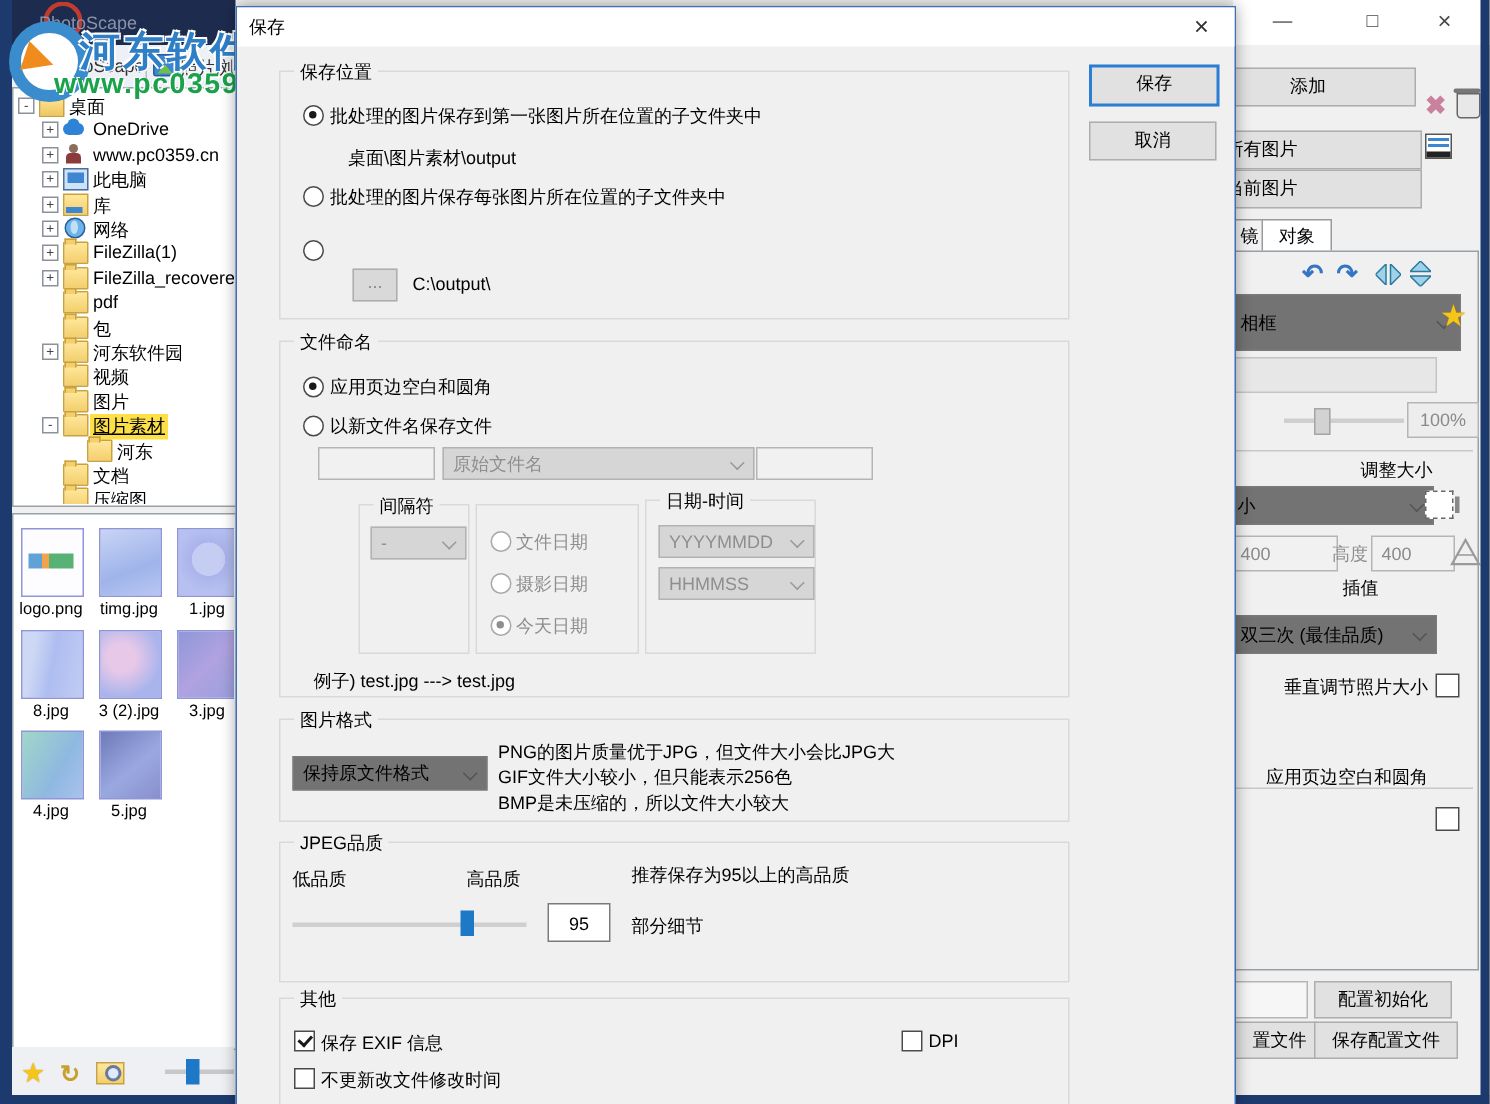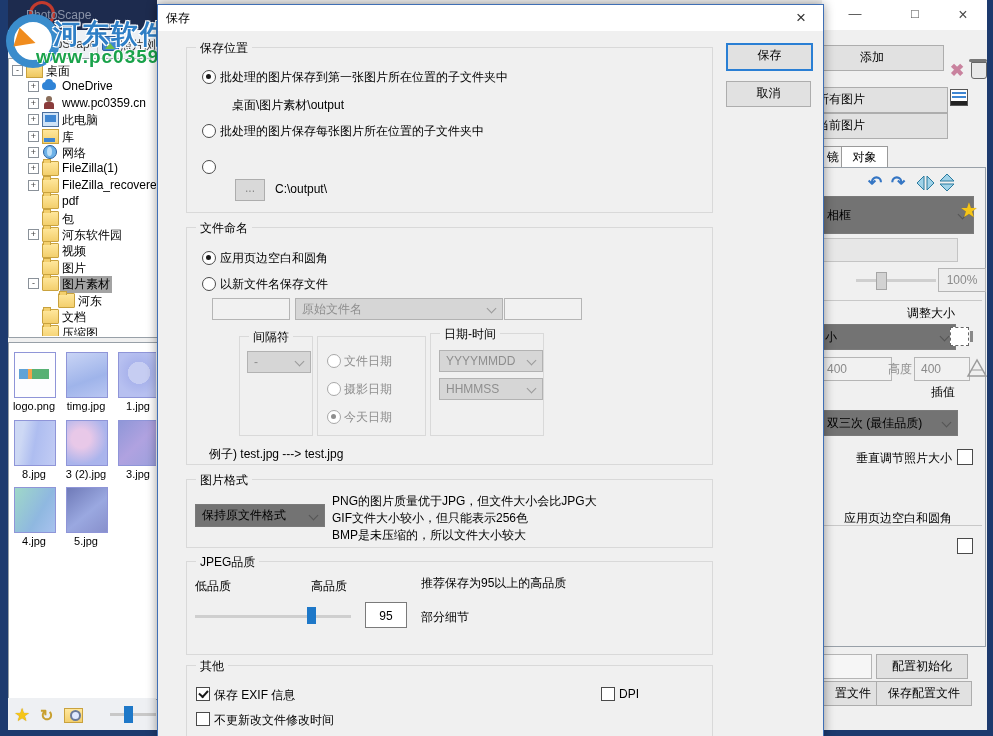--- a/index.html
+++ b/index.html
@@ -17,21 +17,21 @@
   .mini-logo{left:8px;top:34px;width:18px;height:18px;border-radius:50%;border:4px solid #3a8ccc;background:#fff;}
   .mini-logo::after{content:'';position:absolute;left:2px;top:3px;width:0;height:0;border-left:8px solid #f08c1e;border-top:4px solid transparent;border-bottom:4px solid transparent;}
   .tb-label{top:37px;color:#333;}
   .tb-sep{left:97px;top:33px;width:1px;height:20px;background:#b9bcc1;}
   .photo-ic{left:102px;top:36px;width:15px;height:13px;background:#3f86d2;border:1px solid #2a5f9e;border-radius:2px;}
   .photo-ic::after{content:'';position:absolute;left:2px;bottom:1px;width:0;height:0;border-left:5px solid transparent;border-right:5px solid transparent;border-bottom:6px solid #6fc04a;}
   .panel-white{background:#fff;border:1px solid #98a0a8;}
   
   .tree-row{position:absolute;height:16px;white-space:nowrap;}
   .tree-label{position:absolute;top:1px;font-size:12px;padding:0 2px;}
-  .tree-label.selected{background:#a3a3a3;}
+  .tree-label.selected{background:#fde047;text-decoration:underline;}
   .expander{position:absolute;top:3px;width:9px;height:9px;border:1px solid #8a9199;background:#fff;font-size:9px;line-height:8px;text-align:center;color:#444;}
   .ic{position:absolute;top:1px;width:15px;height:13px;}
   .ic-folder{background:linear-gradient(#ffe79c,#f3cf6d);border:1px solid #c9a23e;border-radius:1px;}
   .ic-folder::before{content:'';position:absolute;left:0;top:-3px;width:6px;height:3px;background:#f3cf6d;border:1px solid #c9a23e;border-bottom:none;}
   .ic-desktop{background:linear-gradient(#ffe79c,#eec75f);border:1px solid #c9a23e;}
   .ic-onedrive{border:none;}
   .ic-onedrive::before{content:'';position:absolute;left:0;top:3px;width:14px;height:8px;border-radius:6px;background:#2f83d6;}
   .ic-onedrive::after{content:'';position:absolute;left:3px;top:0px;width:8px;height:8px;border-radius:50%;background:#2f83d6;}
   .ic-user::before{content:'';position:absolute;left:4px;top:0;width:6px;height:6px;border-radius:50%;background:#8a6d5a;}
   .ic-user::after{content:'';position:absolute;left:2px;top:6px;width:10px;height:7px;border-radius:3px 3px 0 0;background:#8a3b3b;}
@@ -285,21 +285,21 @@
 <div class="field" style="left:810px;top:357px;width:64px;height:22px;line-height:22px;padding-left:16px;">400</div>
 <div class="lbl dis-txt" style="left:888px;top:361px;">高度</div>
 <div class="field" style="left:914px;top:357px;width:48px;height:22px;line-height:22px;padding-left:6px;">400</div>
 <div class="abs" style="left:966px;top:358px;">
   <svg width="22" height="20">
         <polygon points="11,2 2,18 20,18" fill="none" stroke="#9a9a9a" stroke-width="1.5"></polygon>
         <line x1="6" y1="12" x2="16" y2="12" stroke="#9a9a9a"></line>
       </svg>
 </div>
 
-<div class="lbl" style="left:895px;top:384px;width:60px;text-align:right;">插值</div>
+<div class="lbl" style="left:895px;top:384px;width:60px;">插值</div>
 <div class="combo" style="left:810px;top:410px;width:130px;height:24px;line-height:24px;padding-left:16px;">
   <span>双三次 (最佳品质)</span>
   <span class="chev" style="top:8px;"></span>
 </div>
 
 <div class="lbl" style="left:836px;top:450px;width:116px;text-align:right;">垂直调节照片大小</div>
 <div class="cb" style="left:957px;top:449px;width:14px;height:14px;"></div>
 
 <div class="abs divline" style="left:812px;top:525px;width:170px;"></div>
 <div class="lbl" style="left:828px;top:510px;width:124px;text-align:right;">应用页边空白和圆角</div>

